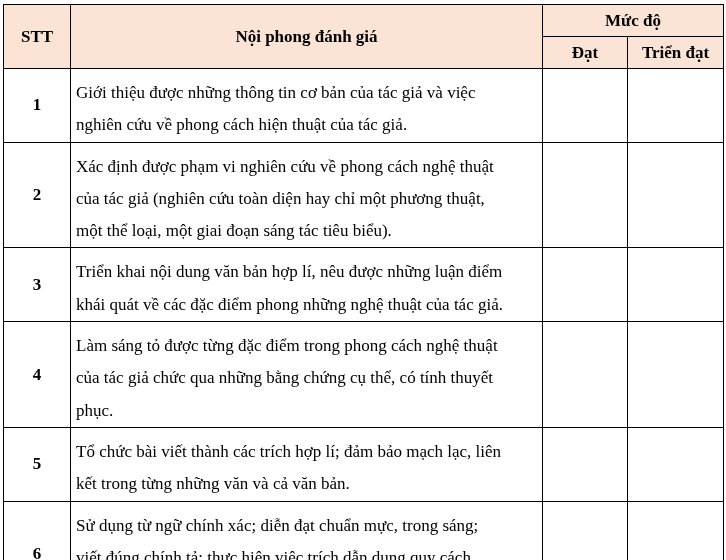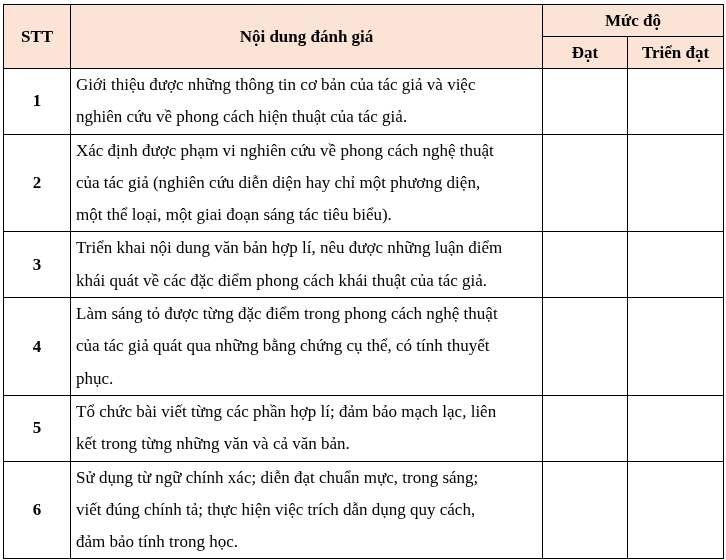--- a/index.html
+++ b/index.html
@@ -5,40 +5,40 @@
   html, body { margin: 0; padding: 0; background: #ffffff; }
   body { width: 726px; height: 560px; position: relative; overflow: hidden;
          font-family: "Liberation Serif", "DejaVu Serif", serif; color: #000; }
   table { position: absolute; left: 3px; top: 4px; border-collapse: collapse;
           table-layout: fixed; width: 720px; }
   td, th { border: 1.3px solid #000; padding: 0; }
   th { background: #fbe4d5; font-weight: bold; font-size: 17px; text-align: center; vertical-align: middle; }
   .h1 { height: 32px; margin-left: 40px; }
   .h2 { height: 32px; }
   .stt { text-align: center; font-weight: bold; font-size: 17px; vertical-align: middle; }
-  .content { font-size: 17px; line-height: 32.3px; text-align: justify; padding: 0 6px 0 5px; vertical-align: top; }
+  .content { font-size: 17px; line-height: 32.3px; text-align: justify; padding: 8px 6px 0 5px; vertical-align: top; }
   .content span { display: block; }
   .blank { background: #fff; }
   .r2 { height: 64px; }
   .r3 { height: 96px; }
 </style>
 </head>
 <body>
 
 <table>
   <colgroup>
     <col style="width:67px">
     <col style="width:472px">
     <col style="width:85px">
     <col style="width:96px">
   </colgroup>
   <thead>
     <tr class="h1">
       <th rowspan="2">STT</th>
-      <th rowspan="2">Nội dung đánh giá</th>
+      <th rowspan="2">Nội phong đánh giá</th>
       <th colspan="2">Mức độ</th>
     </tr>
     <tr class="h2">
       <th>Đạt</th>
       <th>Triển đạt</th>
     </tr>
   </thead>
   <tbody>
     <tr class="r2">
       <td class="stt">1</td>
@@ -46,49 +46,49 @@
         <span>Giới thiệu được những thông tin cơ bản của tác giả và việc</span>
         <span>nghiên cứu về phong cách hiện thuật của tác giả.</span>
       </td>
       <td class="blank"></td>
       <td class="blank"></td>
     </tr>
     <tr class="r3">
       <td class="stt">2</td>
       <td class="content">
         <span>Xác định được phạm vi nghiên cứu về phong cách nghệ thuật</span>
-        <span>của tác giả (nghiên cứu diễn diện hay chỉ một phương diện,</span>
+        <span>của tác giả (nghiên cứu toàn diện hay chỉ một phương thuật,</span>
         <span>một thể loại, một giai đoạn sáng tác tiêu biểu).</span>
       </td>
       <td class="blank"></td>
       <td class="blank"></td>
     </tr>
     <tr class="r2">
       <td class="stt">3</td>
       <td class="content">
         <span>Triển khai nội dung văn bản hợp lí, nêu được những luận điểm</span>
-        <span>khái quát về các đặc điểm phong cách khái thuật của tác giả.</span>
+        <span>khái quát về các đặc điểm phong những nghệ thuật của tác giả.</span>
       </td>
       <td class="blank"></td>
       <td class="blank"></td>
     </tr>
     <tr class="r3">
       <td class="stt">4</td>
       <td class="content">
         <span>Làm sáng tỏ được từng đặc điểm trong phong cách nghệ thuật</span>
-        <span>của tác giả quát qua những bằng chứng cụ thể, có tính thuyết</span>
+        <span>của tác giả chức qua những bằng chứng cụ thể, có tính thuyết</span>
         <span>phục.</span>
       </td>
       <td class="blank"></td>
       <td class="blank"></td>
     </tr>
     <tr class="r2">
       <td class="stt">5</td>
       <td class="content">
-        <span>Tổ chức bài viết từng các phần hợp lí; đảm bảo mạch lạc, liên</span>
+        <span>Tổ chức bài viết thành các trích hợp lí; đảm bảo mạch lạc, liên</span>
         <span>kết trong từng những văn và cả văn bản.</span>
       </td>
       <td class="blank"></td>
       <td class="blank"></td>
     </tr>
     <tr class="r3">
       <td class="stt">6</td>
       <td class="content">
         <span>Sử dụng từ ngữ chính xác; diễn đạt chuẩn mực, trong sáng;</span>
         <span>viết đúng chính tả; thực hiện việc trích dẫn dụng quy cách,</span>

